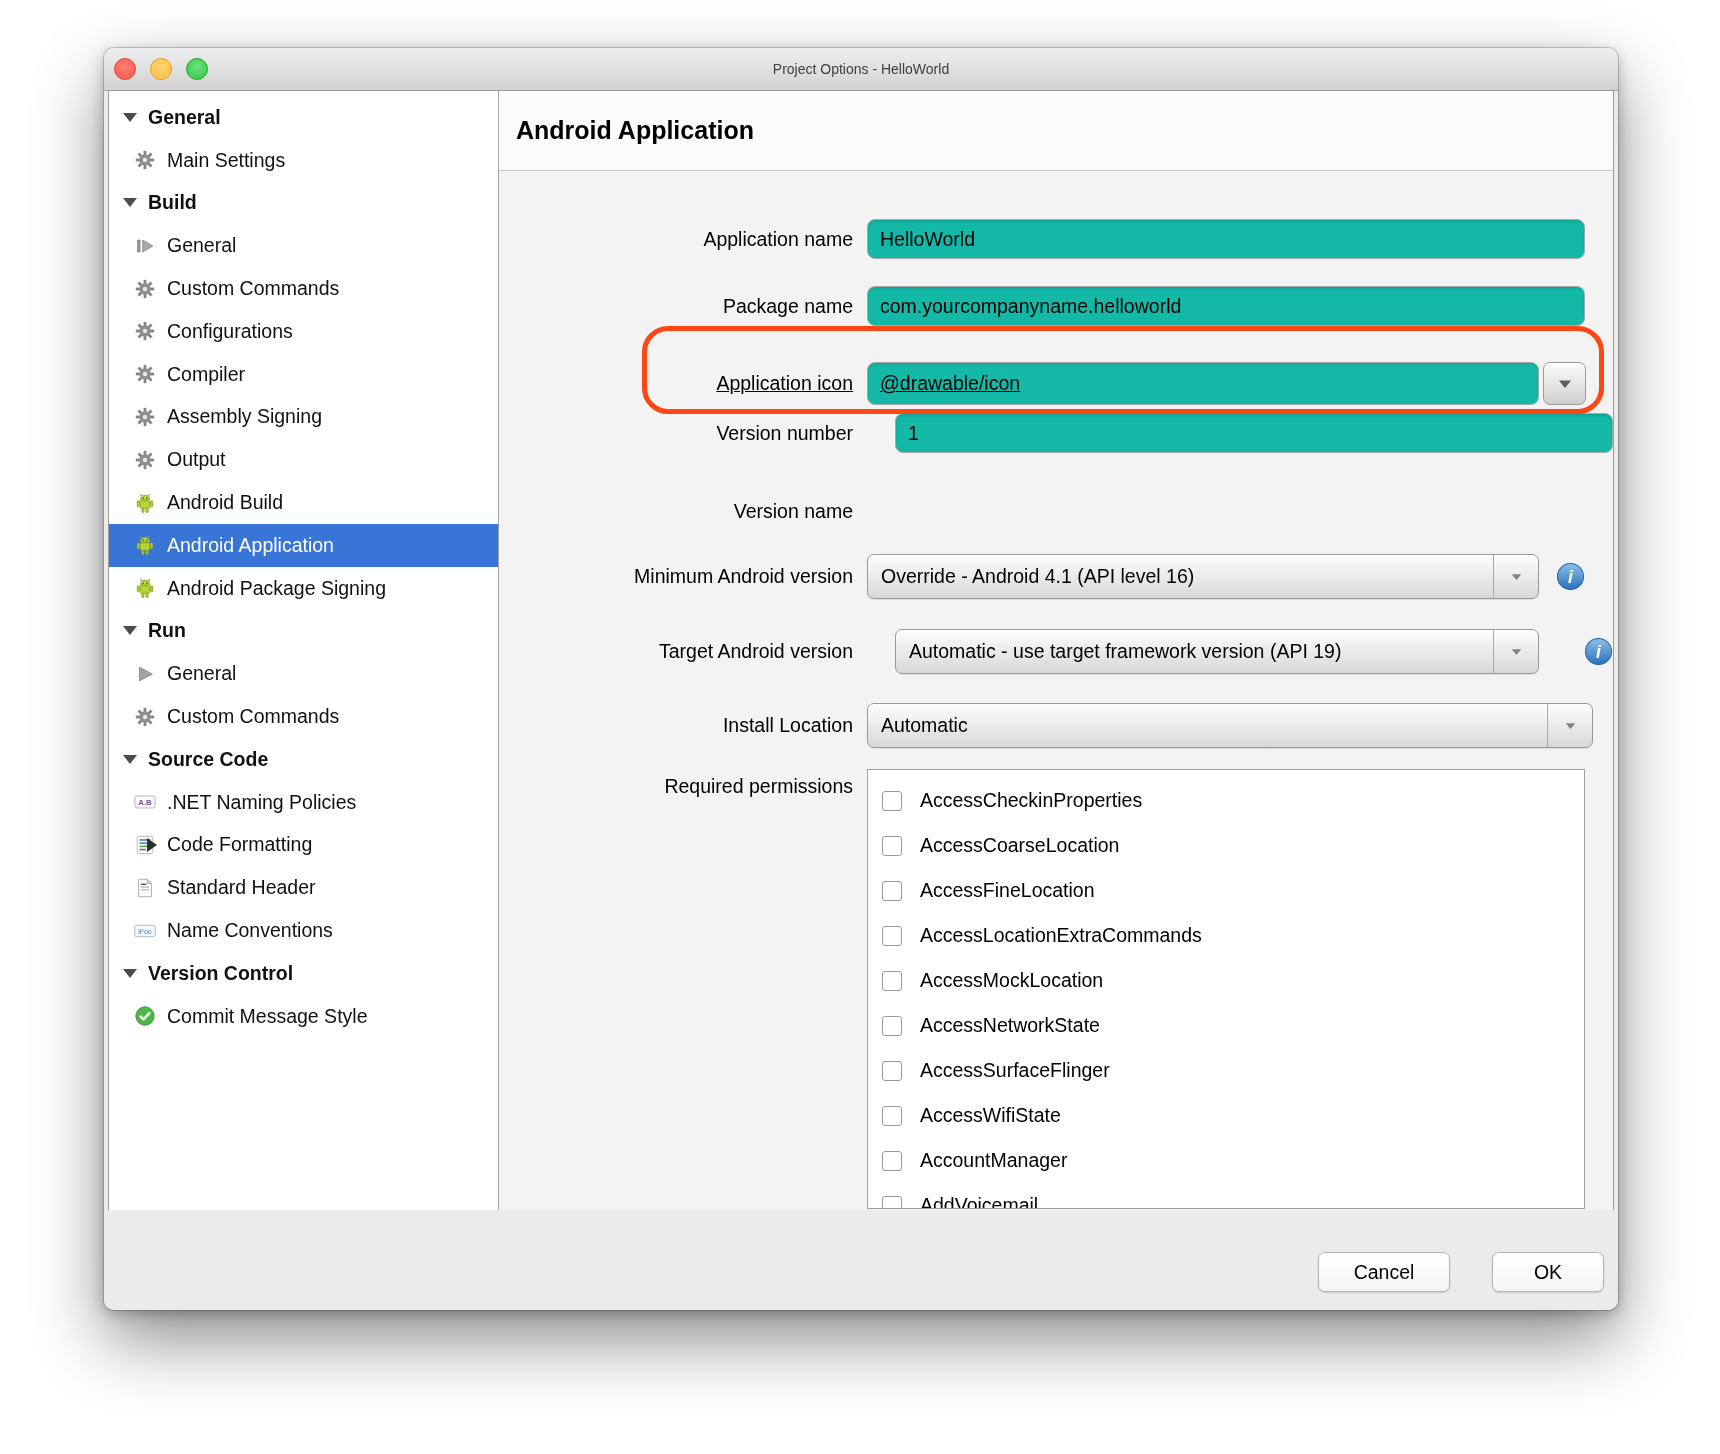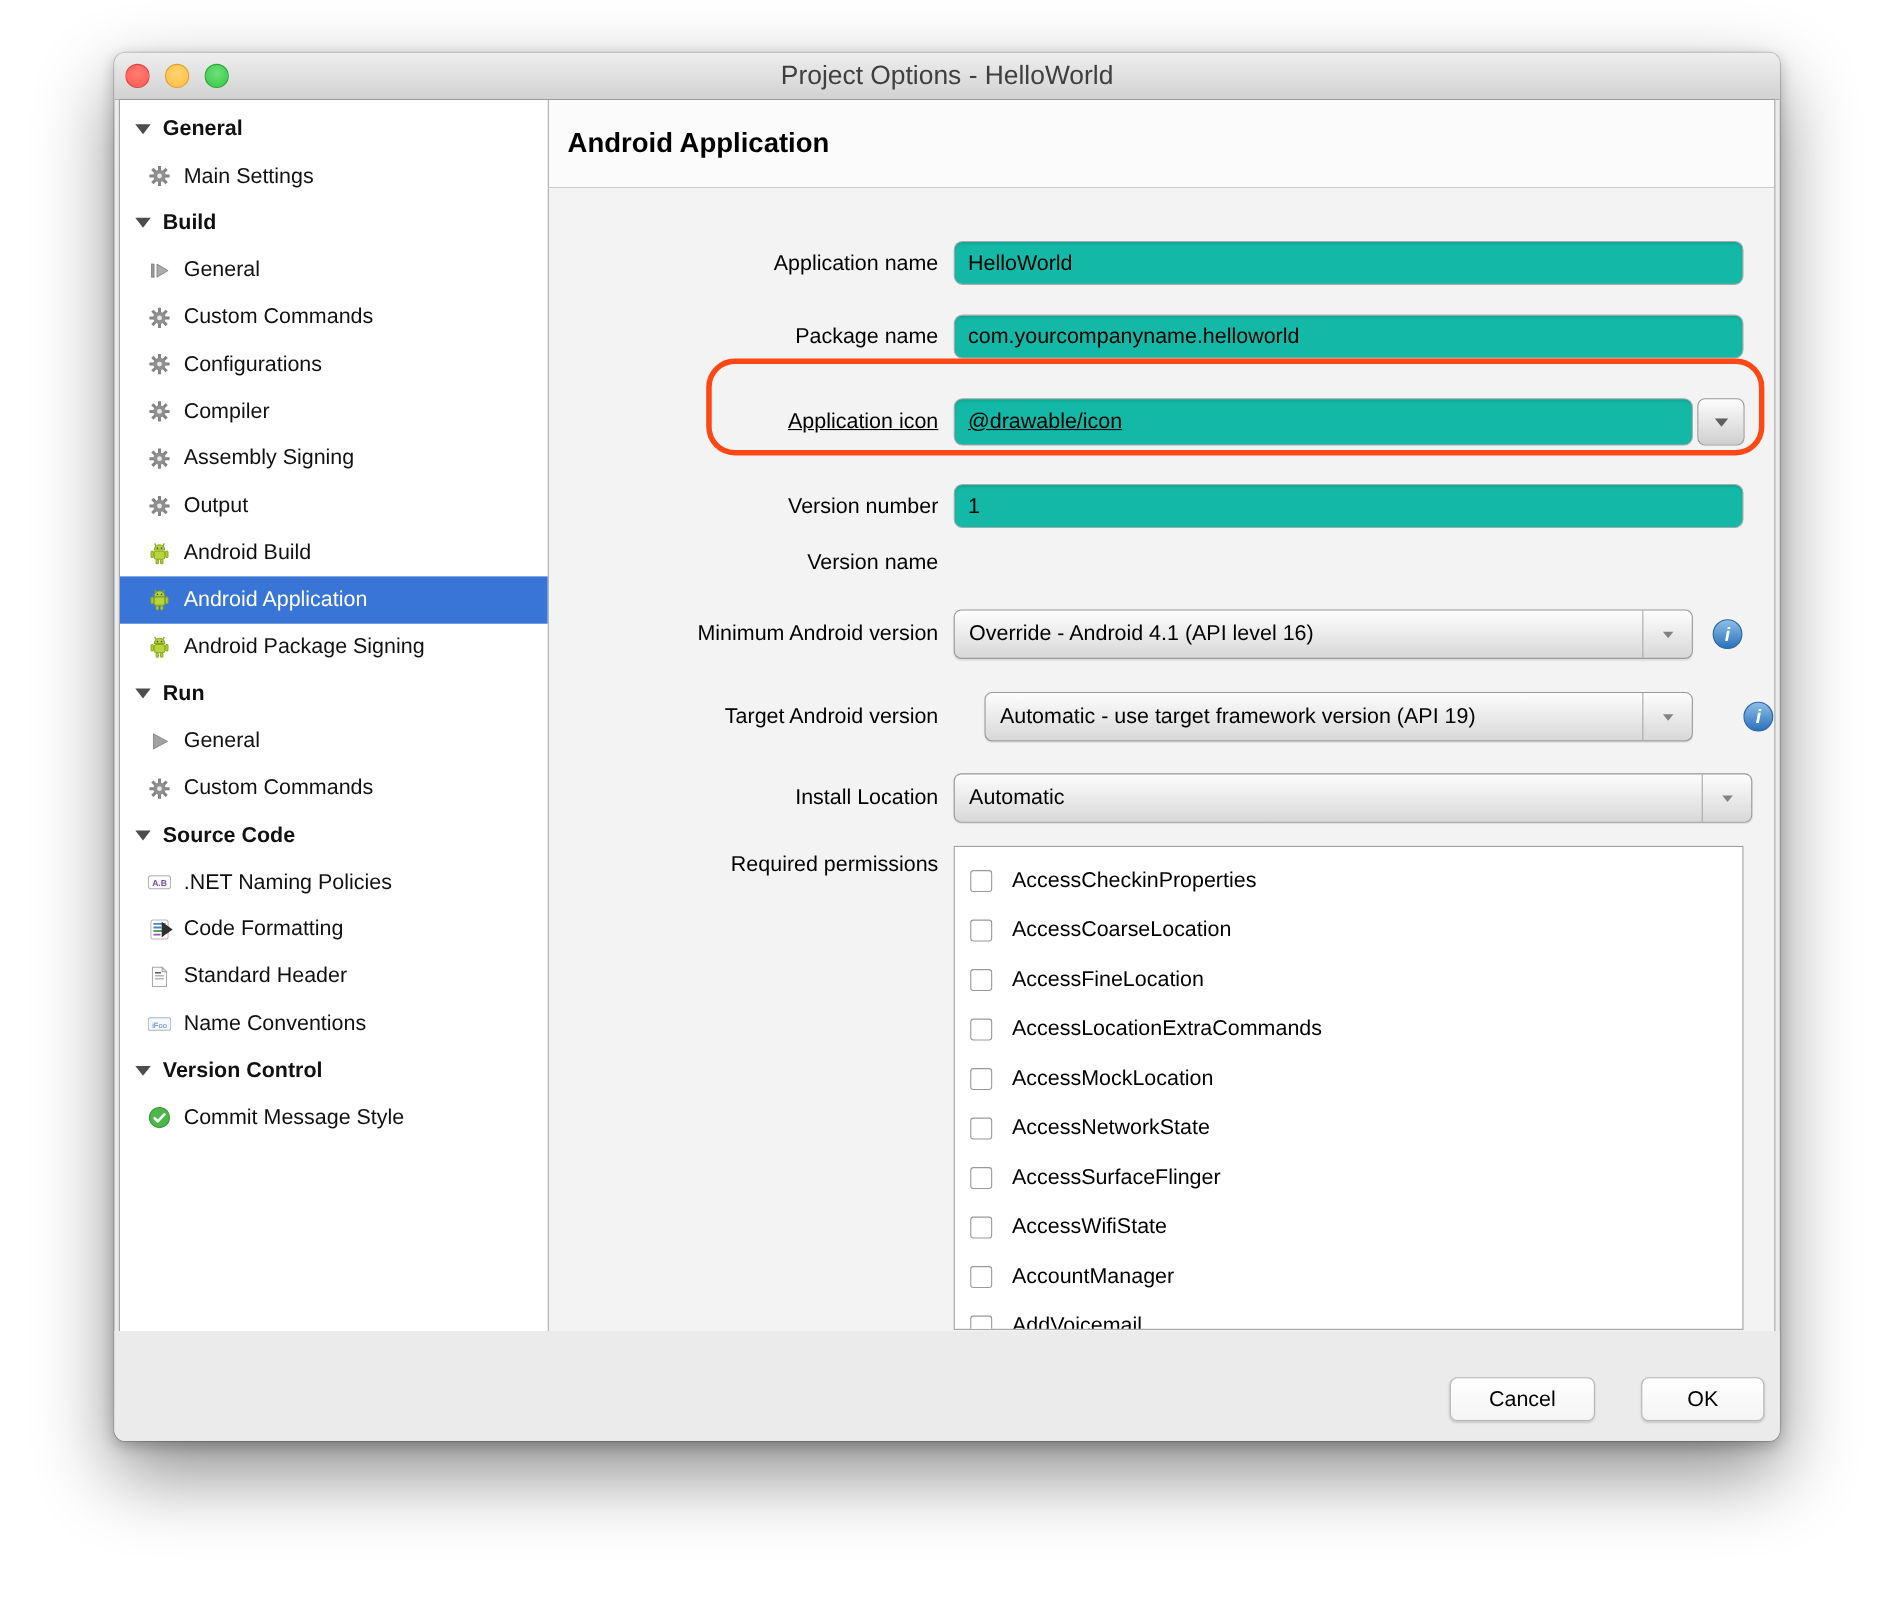--- a/index.html
+++ b/index.html
@@ -7,21 +7,21 @@
   svg text{font-family:"Liberation Sans",sans-serif;}
 
   
   .window{position:absolute;left:104px;top:48px;width:1514px;height:1262px;
     background:#ebebeb;border-radius:10px;
     box-shadow:0 30px 70px rgba(0,0,0,.45),0 4px 14px rgba(0,0,0,.25),0 0 0 1px rgba(0,0,0,.18);}
   .titlebar{position:absolute;left:0;top:0;right:0;height:42px;
     background:linear-gradient(180deg,#eeeeee,#d2d2d2);
     border-bottom:1px solid #ababab;border-radius:10px 10px 0 0;
     display:flex;align-items:center;justify-content:center;}
-  .win-title{font-size:24px;color:#3f3f3f;}
+  .win-title{font-size:14px;color:#3f3f3f;}
   .lights{position:absolute;left:10px;top:10px;display:flex;gap:14px;}
   .light{width:22px;height:22px;border-radius:50%;box-sizing:border-box;}
   .light.red{background:radial-gradient(circle at 50% 38%,#ff7b72,#fc5b51);border:1px solid #e14138;}
   .light.yellow{background:radial-gradient(circle at 50% 38%,#ffd470,#fdbe41);border:1px solid #dfa023;}
   .light.green{background:radial-gradient(circle at 50% 38%,#6fe07c,#32c844);border:1px solid #28a532;}
 
   
   .contentbox{position:absolute;left:4px;right:4px;top:42px;height:1120px;
     border:1px solid #9b9b9b;background:#fff;display:flex;overflow:hidden;}
 
@@ -328,21 +328,21 @@
             <div class="combo">
               <input class="tf" style="width: 672px; height: 43px;" readonly="" value="@drawable/icon">
               <button class="combo-btn">
                 <svg class="arr">
                     <use href="#i-selarrow"></use>
                   </svg>
               </button>
             </div>
           </div>
 
-          <div class="frow" style="top:269px;height:40px;">
+          <div class="frow" style="top:242px;height:40px;justify-content:space-between;">
             <div class="flabel">Version number</div>
             <input class="tf" readonly="" value="1" style="">
           </div>
 
           <div class="frow" style="top:320px;height:40px;">
             <div class="flabel">Version name</div>
           </div>
 
           <div class="frow" style="top:383px;height:45px;">
             <div class="flabel">Minimum Android version</div>

